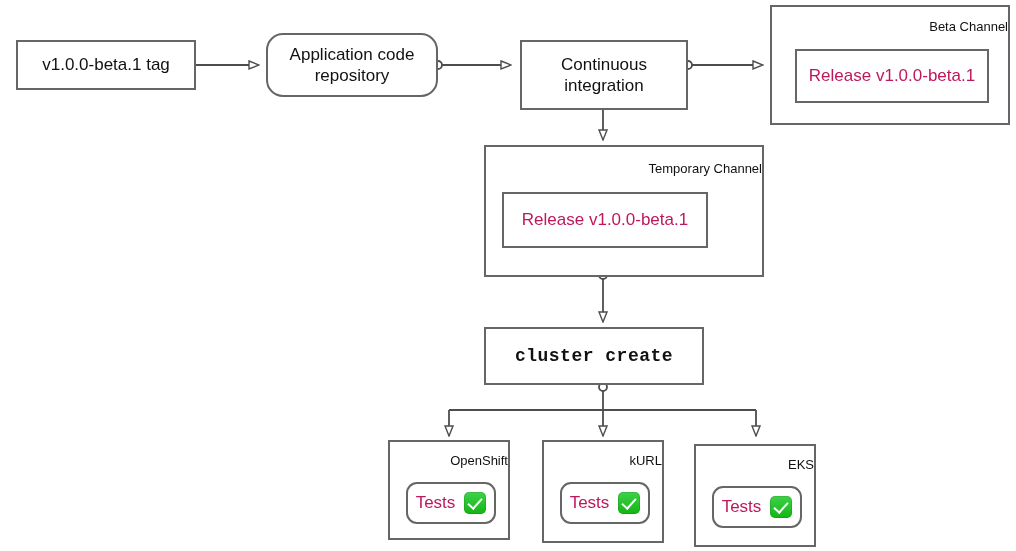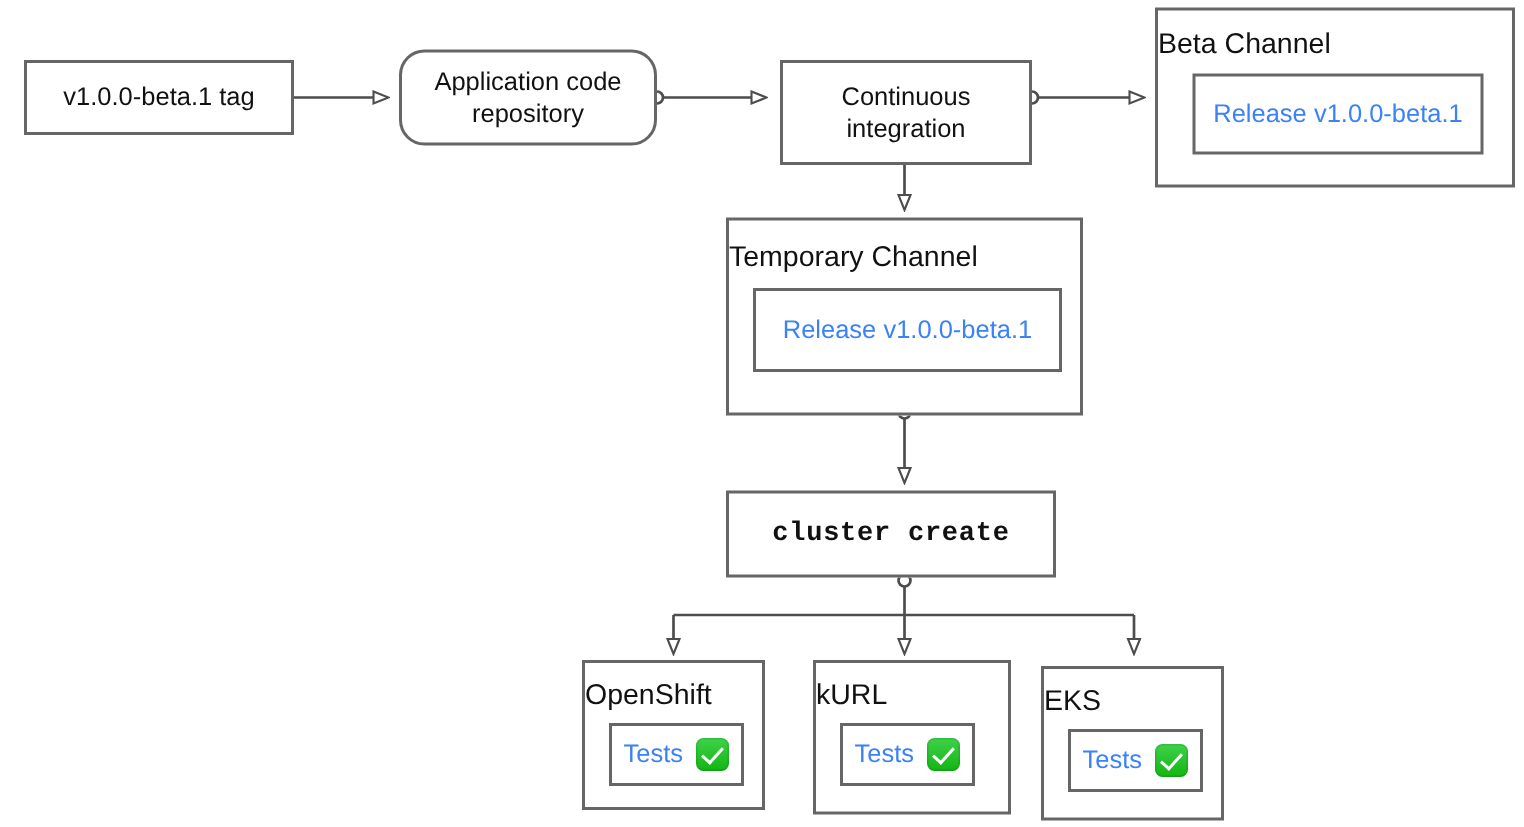--- a/index.html
+++ b/index.html
@@ -55,39 +55,40 @@
     position: absolute;
     box-sizing: border-box;
     background: #ffffff;
     border: 2px solid #666666;
     z-index: 2;
   }
   .group-title {
     position: absolute;
     left: 0;
     right: 0;
-    text-align: left;
+    text-align: right;
     color: #111111;
-    font-size: 19px;
+    font-size: 13px;
     line-height: 1;
   }
   .group-inner {
     position: absolute;
     box-sizing: border-box;
     background: #ffffff;
     border: 2px solid #666666;
     display: flex;
     align-items: center;
     justify-content: center;
-    color: #3b82f6;
+    color: #be185d;
     font-size: 17px;
     white-space: nowrap;
   }
   .group-inner.with-badge {
     gap: 9px;
+    border-radius: 11px;
   }
 
   
   .check-badge {
     position: relative;
     display: inline-block;
     width: 22px;
     height: 22px;
     border-radius: 5px;
     background: linear-gradient(#3ed24a, #12b512);
@@ -159,40 +160,40 @@
     <span>Continuous integration</span>
   </div>
 
   <div class="group" style="left:770px; top:5px; width:240px; height:120px;">
     <div class="group-title" style="top:13px;">Beta Channel</div>
     <div class="group-inner" style="left:23px; top:42px; width:194px; height:54px;">
       <span>Release v1.0.0-beta.1</span>
     </div>
   </div>
 
-  <div class="group" style="left:484px; top:145px; width:238px; height:132px;">
+  <div class="group" style="left:484px; top:145px; width:280px; height:132px;">
     <div class="group-title" style="top:15px;">Temporary Channel</div>
     <div class="group-inner" style="left:16px; top:45px; width:206px; height:56px;">
       <span>Release v1.0.0-beta.1</span>
     </div>
   </div>
 
   <div class="node mono" style="left:484px; top:327px; width:220px; height:58px;">
     <span>cluster create</span>
   </div>
 
   <div class="group" style="left:388px; top:440px; width:122px; height:100px;">
     <div class="group-title" style="top:12px;">OpenShift</div>
     <div class="group-inner with-badge" style="left:16px; top:40px; width:90px; height:42px;">
       <span>Tests</span>
       <span class="check-badge"></span>
     </div>
   </div>
 
-  <div class="group" style="left:542px; top:440px; width:132px; height:103px;">
+  <div class="group" style="left:542px; top:440px; width:122px; height:103px;">
     <div class="group-title" style="top:12px;">kURL</div>
     <div class="group-inner with-badge" style="left:16px; top:40px; width:90px; height:42px;">
       <span>Tests</span>
       <span class="check-badge"></span>
     </div>
   </div>
 
   <div class="group" style="left:694px; top:444px; width:122px; height:103px;">
     <div class="group-title" style="top:12px;">EKS</div>
     <div class="group-inner with-badge" style="left:16px; top:40px; width:90px; height:42px;">

